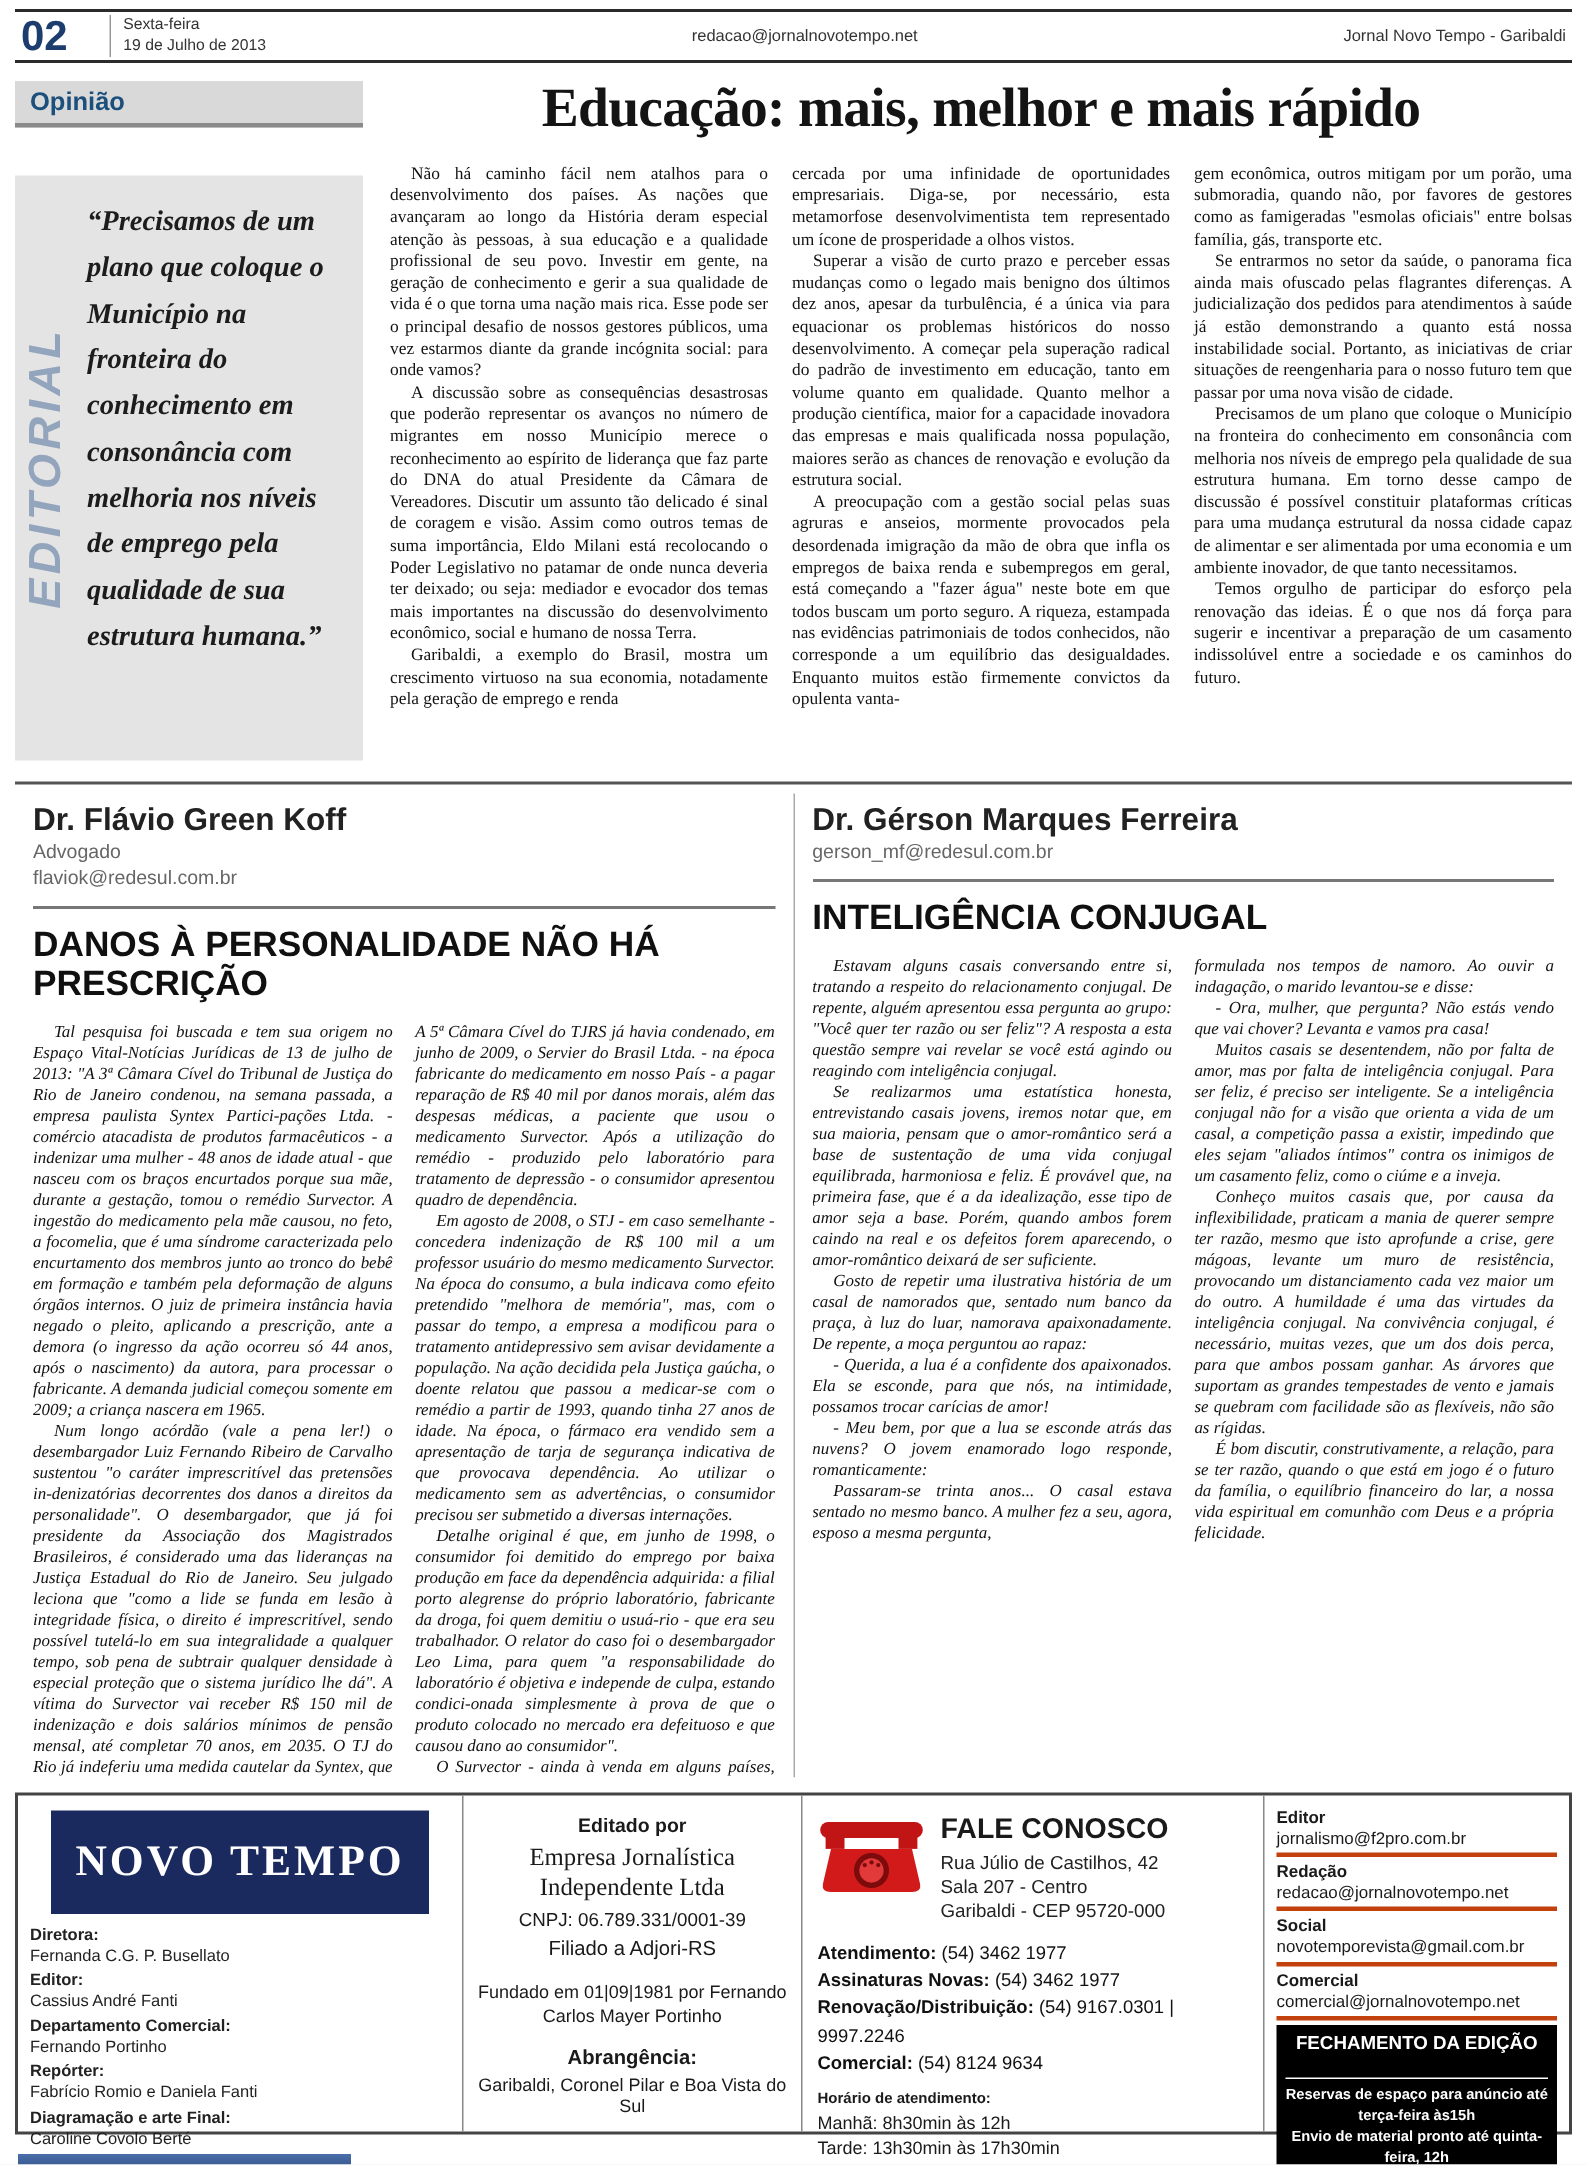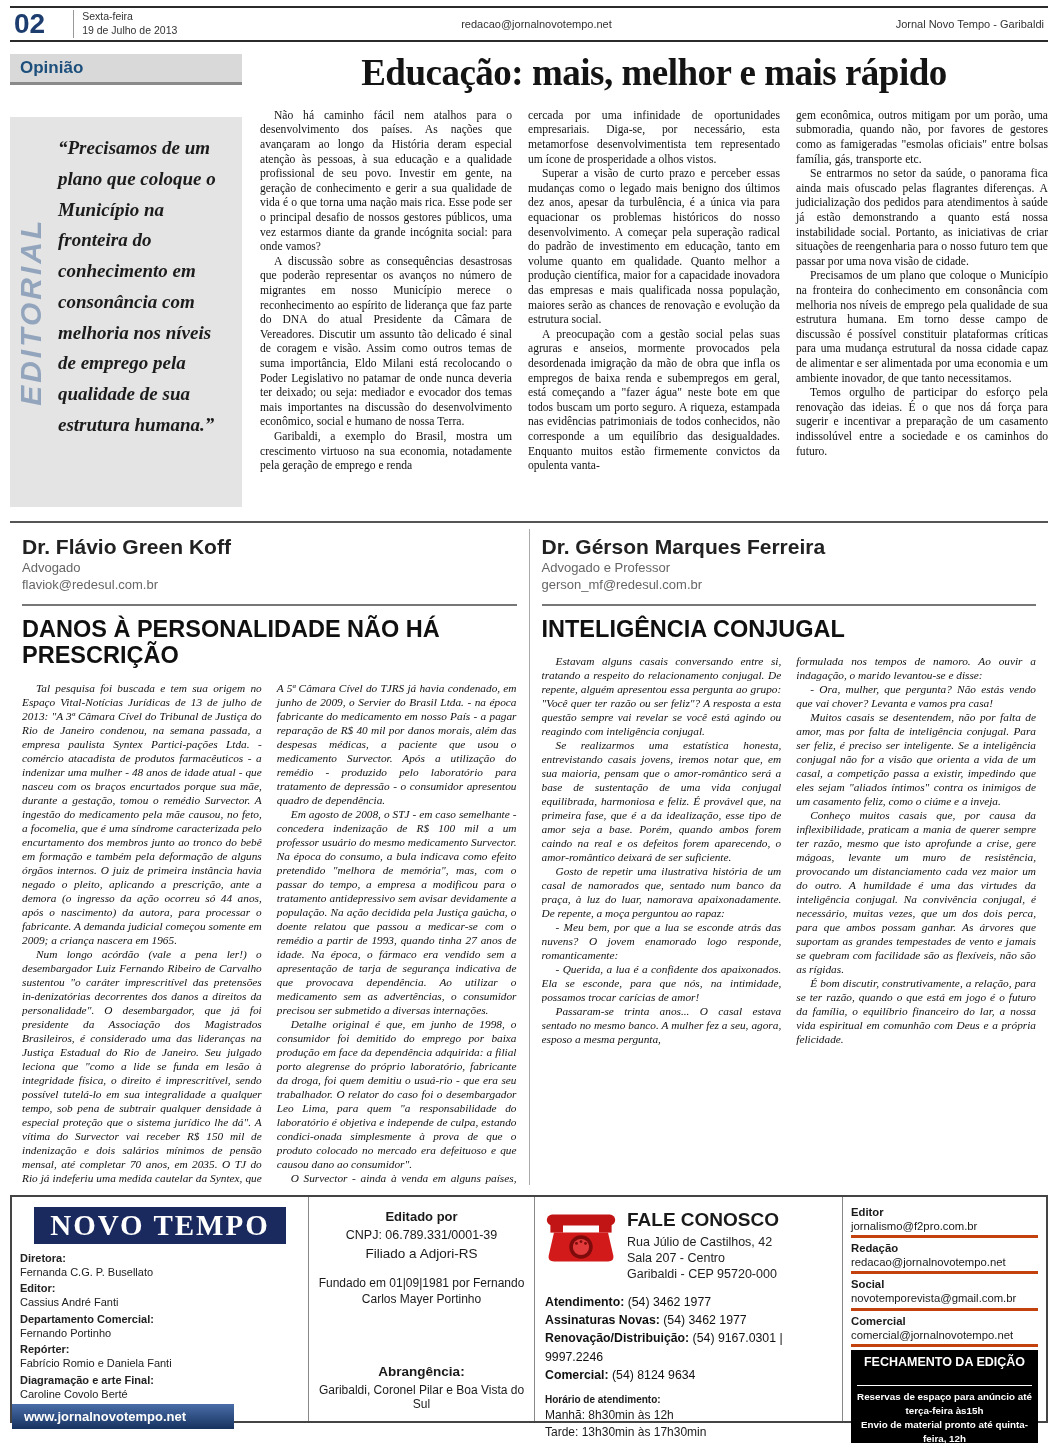--- a/index.html
+++ b/index.html
@@ -76,21 +76,21 @@
   }
   .article-col p { text-indent:14px; }
 
   
   .footer { display:flex; border:2px solid #444; margin-top:10px; height:228px; }
   .fz { padding:8px; }
   .fz1 { width:296px; display:flex; flex-direction:column; }
   .logo-box {
     background:#1b2a5e; color:#fff; text-align:center;
     font-family:"Liberation Serif", serif; font-weight:bold; font-size:29px;
-    padding:2px 4px; letter-spacing:2px; margin:2px 14px 8px;
+    padding:18px 4px; letter-spacing:2px; margin:2px 14px 8px;
   }
   .staff-item { font-size:11px; line-height:1.25; margin-bottom:3px; color:#222; }
   .staff-label { font-weight:bold; display:block; }
   .website-bar {
     margin-top:auto; margin-left:-8px; margin-bottom:-8px; width:222px;
     background:linear-gradient(180deg,#4a6ea9,#16325f);
     color:#fff; font-weight:bold; font-size:13px; padding:5px 12px;
   }
 
   .fz2 { width:226px; border-left:1px solid #888; text-align:center; display:flex; flex-direction:column; padding:12px 8px 10px; }
@@ -186,31 +186,30 @@
             <p>Em agosto de 2008, o STJ - em caso semelhante - concedera indenização de R$ 100 mil a um professor usuário do mesmo medicamento Survector. Na época do consumo, a bula indicava como efeito pretendido "melhora de memória", mas, com o passar do tempo, a empresa a modificou para o tratamento antidepressivo sem avisar devidamente a população. Na ação decidida pela Justiça gaúcha, o doente relatou que passou a medicar-se com o remédio a partir de 1993, quando tinha 27 anos de idade. Na época, o fármaco era vendido sem a apresentação de tarja de segurança indicativa de que provocava dependência. Ao utilizar o medicamento sem as advertências, o consumidor precisou ser submetido a diversas internações.</p>
             <p>Detalhe original é que, em junho de 1998, o consumidor foi demitido do emprego por baixa produção em face da dependência adquirida: a filial porto alegrense do próprio laboratório, fabricante da droga, foi quem demitiu o usuá-rio - que era seu trabalhador. O relator do caso foi o desembargador Leo Lima, para quem "a responsabilidade do laboratório é objetiva e independe de culpa, estando condici-onada simplesmente à prova de que o produto colocado no mercado era defeituoso e que causou dano ao consumidor".</p>
             <p>O Survector - ainda à venda em alguns países, mas proibido, entre outros, no Brasil e nos EUA - é o nome comercial da amineptina, um antidepressivo triciclíco. A principal ação do produto é a inibição da recaptação da dopa-mina".</p>
           </div>
       </div>
     </section>
 
     <section class="article">
       <div class="author-block">
         <div class="author-name">Dr. Gérson Marques Ferreira</div>
-        <div class="author-role">Advogado e Professor</div>
         <div class="author-email">gerson_mf@redesul.com.br</div>
       </div>
       <h2 class="article-title">INTELIGÊNCIA CONJUGAL</h2>
       <div class="article-cols">
         <div class="article-col">
             <p>Estavam alguns casais conversando entre si, tratando a respeito do relacionamento conjugal. De repente, alguém apresentou essa pergunta ao grupo: "Você quer ter razão ou ser feliz"? A resposta a esta questão sempre vai revelar se você está agindo ou reagindo com inteligência conjugal.</p>
             <p>Se realizarmos uma estatística honesta, entrevistando casais jovens, iremos notar que, em sua maioria, pensam que o amor-romântico será a base de sustentação de uma vida conjugal equilibrada, harmoniosa e feliz. É provável que, na primeira fase, que é a da idealização, esse tipo de amor seja a base. Porém, quando ambos forem caindo na real e os defeitos forem aparecendo, o amor-romântico deixará de ser suficiente.</p>
             <p>Gosto de repetir uma ilustrativa história de um casal de namorados que, sentado num banco da praça, à luz do luar, namorava apaixonadamente. De repente, a moça perguntou ao rapaz:</p>
+            <p>- Querida, a lua é a confidente dos apaixonados. Ela se esconde, para que nós, na intimidade, possamos trocar carícias de amor!</p>
             <p>- Meu bem, por que a lua se esconde atrás das nuvens? O jovem enamorado logo responde, romanticamente:</p>
-            <p>- Querida, a lua é a confidente dos apaixonados. Ela se esconde, para que nós, na intimidade, possamos trocar carícias de amor!</p>
             <p>Passaram-se trinta anos... O casal estava sentado no mesmo banco. A mulher fez a seu, agora, esposo a mesma pergunta,</p>
           </div>
         <div class="article-col cont">
             <p>formulada nos tempos de namoro. Ao ouvir a indagação, o marido levantou-se e disse:</p>
             <p>- Ora, mulher, que pergunta? Não estás vendo que vai chover? Levanta e vamos pra casa!</p>
             <p>Muitos casais se desentendem, não por falta de amor, mas por falta de inteligência conjugal. Para ser feliz, é preciso ser inteligente. Se a inteligência conjugal não for a visão que orienta a vida de um casal, a competição passa a existir, impedindo que eles sejam "aliados íntimos" contra os inimigos de um casamento feliz, como o ciúme e a inveja.</p>
             <p>Conheço muitos casais que, por causa da inflexibilidade, praticam a mania de querer sempre ter razão, mesmo que isto aprofunde a crise, gere mágoas, levante um muro de resistência, provocando um distanciamento cada vez maior um do outro. A humildade é uma das virtudes da inteligência conjugal. Na convivência conjugal, é necessário, muitas vezes, que um dos dois perca, para que ambos possam ganhar. As árvores que suportam as grandes tempestades de vento e jamais se quebram com facilidade são as flexíveis, não são as rígidas.</p>
             <p>É bom discutir, construtivamente, a relação, para se ter razão, quando o que está em jogo é o futuro da família, o equilíbrio financeiro do lar, a nossa vida espiritual em comunhão com Deus e a própria felicidade.</p>
           </div>
       </div>
@@ -240,20 +239,21 @@
       </div>
       <div class="staff-item">
         <span class="staff-label">Diagramação e arte Final:</span>
         <span>Caroline Covolo Berté</span>
       </div>
       <div class="website-bar">www.jornalnovotempo.net</div>
     </div>
 
     <div class="fz fz2">
       <div class="edited-label">Editado por</div>
+      <div class="company-name">Empresa Jornalística Independente Ltda</div>
       <div class="cnpj">CNPJ: 06.789.331/0001-39</div>
       <div class="affiliation">Filiado a Adjori-RS</div>
       <div class="founded">Fundado em 01|09|1981 por Fernando Carlos Mayer Portinho</div>
       <div class="coverage-block">
         <div class="coverage-label">Abrangência:</div>
         <div class="coverage">Garibaldi, Coronel Pilar e Boa Vista do Sul</div>
       </div>
     </div>
 
     <div class="fz fz3">

